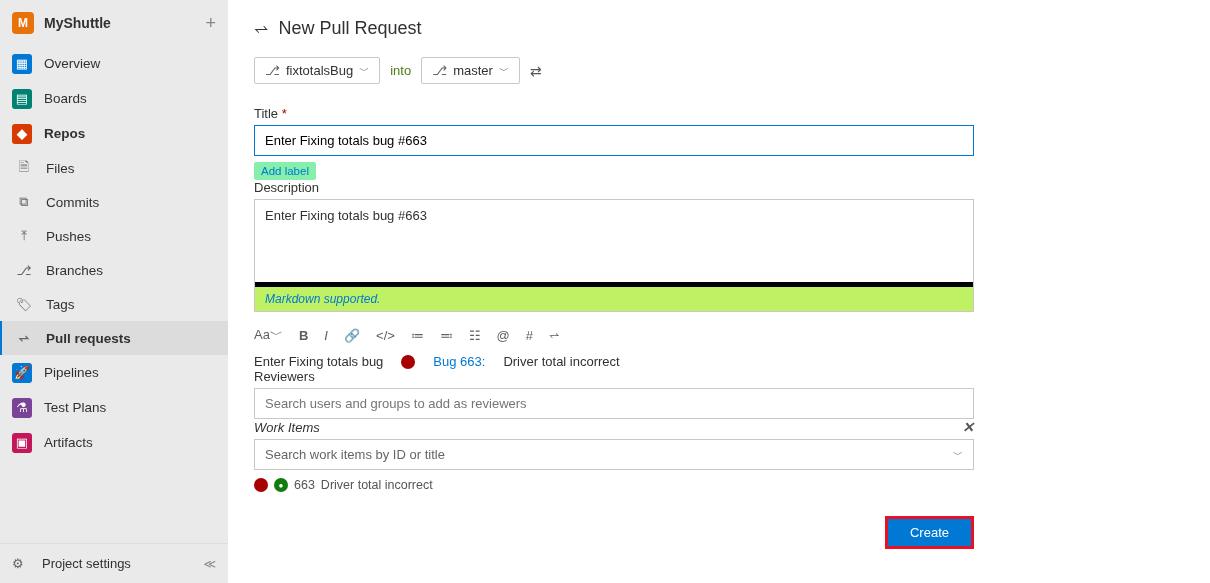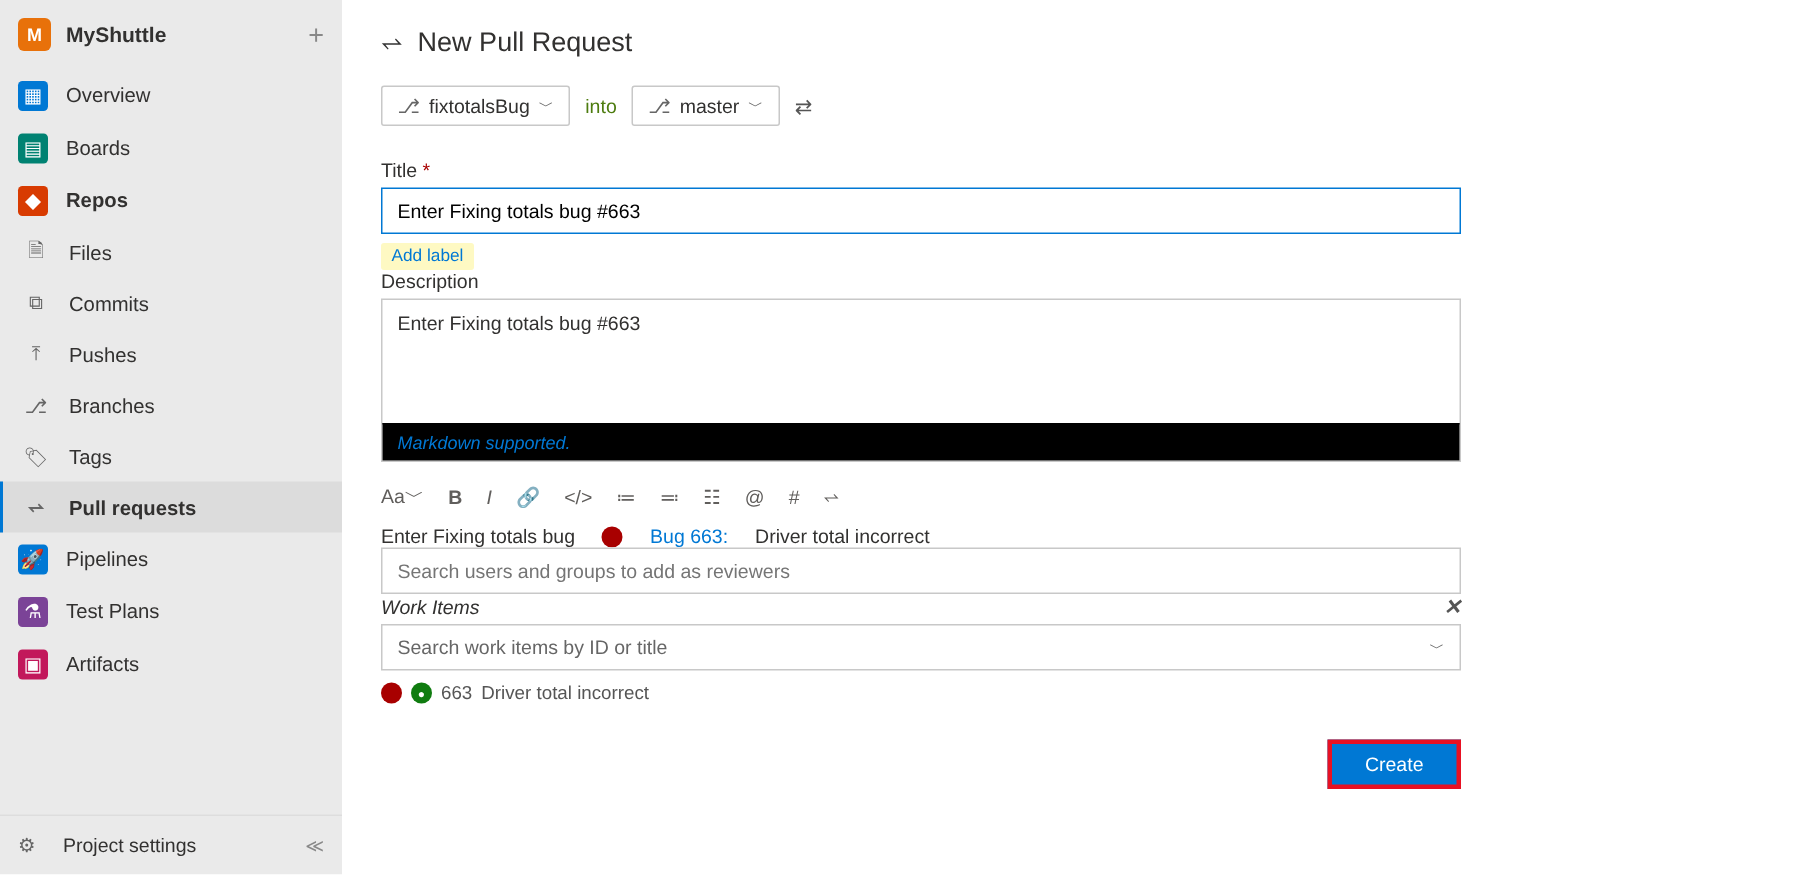--- a/index.html
+++ b/index.html
@@ -40,25 +40,25 @@
   .branch-box .b-icon { color: #666; }
   .branch-box .chev { color: #666; font-size: 10px; }
   .swap-icon { color: #555; cursor: pointer; font-size: 14px; }
   .into-txt { color: #4d7c0f; }
   
   .form-label { font-size: 13px; margin-bottom: 4px; display: block; }
   .req { color: #a80000; }
   .text-input { width: 720px; border: 1px solid #0078d4; padding: 7px 10px; font-size: 13px; outline: none; }
   .text-input.plain { border-color: #c8c8c8; }
   
-  .add-label-btn { display: inline-block; background: #fef9c3; color: #0078d4; font-size: 11.5px; padding: 3px 7px; border-radius: 2px; margin-top: 6px; cursor: pointer; }
+  .add-label-btn { display: inline-block; background: #86efac; color: #0078d4; font-size: 11.5px; padding: 3px 7px; border-radius: 2px; margin-top: 6px; cursor: pointer; }
   
   .desc-box { width: 720px; border: 1px solid #c8c8c8; margin-top: 4px; }
   .desc-text { min-height: 82px; padding: 8px 10px; font-size: 13px; }
-  .md-hint { background: #000000; color: #0078d4; font-style: italic; padding: 5px 10px; font-size: 12px; border-top: 1px solid #000000; }
+  .md-hint { background: #bef264; color: #0078d4; font-style: italic; padding: 5px 10px; font-size: 12px; border-top: 5px solid #000000; }
   
   .toolbar { display: flex; align-items: center; gap: 16px; margin-top: 14px; color: #605e5c; text-align: right; }
   .toolbar span { cursor: pointer; font-size: 13px; }
   .toolbar .bold { font-weight: 700; }
   .toolbar .italic { font-style: italic; }
   
   .preview-line { margin-top: 10px; display: flex; align-items: center; gap: 18px; font-size: 13px; }
   .bug-icon { width: 14px; height: 14px; background: #a80000; border-radius: 50%; display: inline-block; }
   .bug-link { color: #0078d4; }
   
@@ -207,20 +207,21 @@
   </div>
 
   <div class="preview-line">
     <span>Enter Fixing totals bug</span>
     <span class="bug-icon"></span>
     <span class="bug-link">Bug 663:</span>
     <span>Driver total incorrect</span>
   </div>
 
   <div class="section-gap">
+    <label class="form-label">Reviewers</label>
     <input class="text-input plain" placeholder="Search users and groups to add as reviewers" style="">
   </div>
 
   <div class="section-gap">
     <div class="work-hdr">
       <label class="form-label" style="margin-bottom:0">Work Items</label>
       <span class="close-x">✕</span>
     </div>
     <div class="combo">
       <span>Search work items by ID or title</span>

